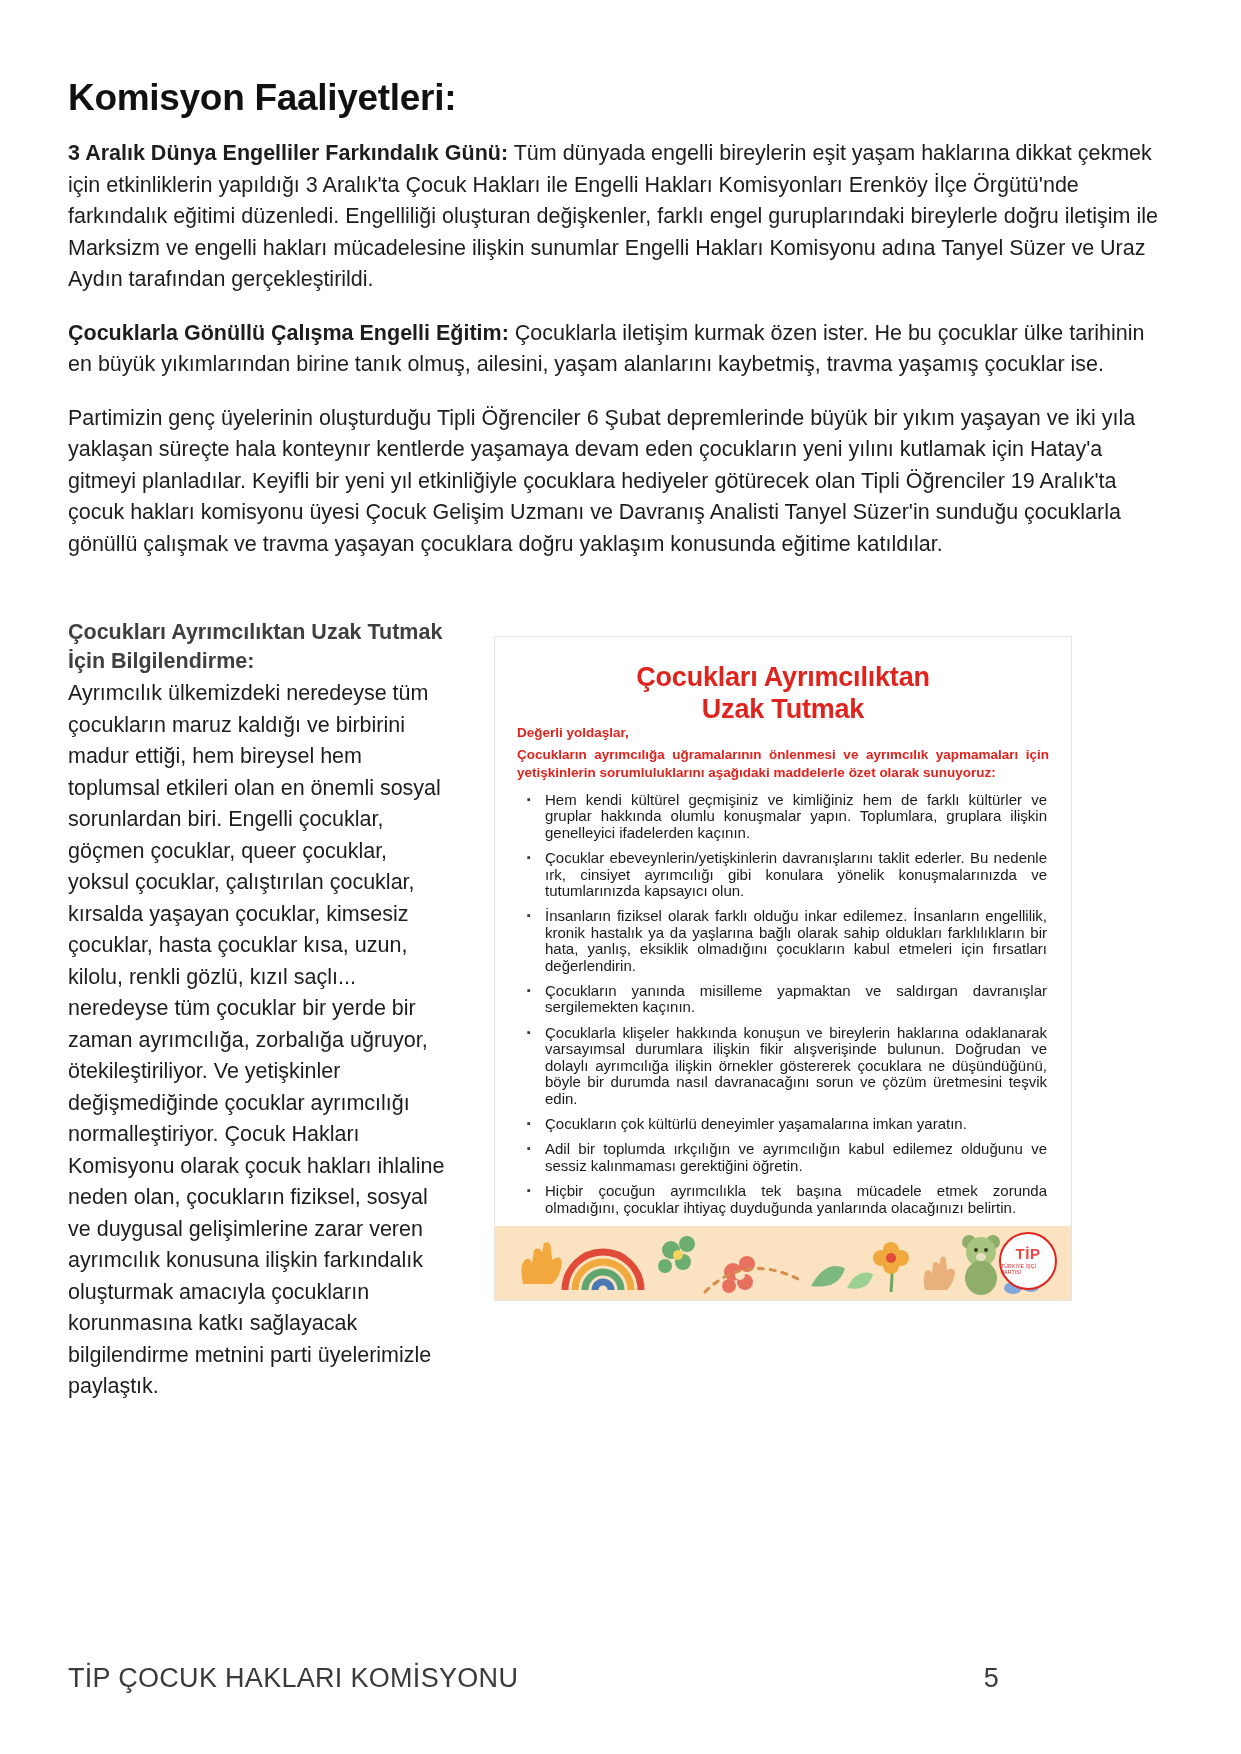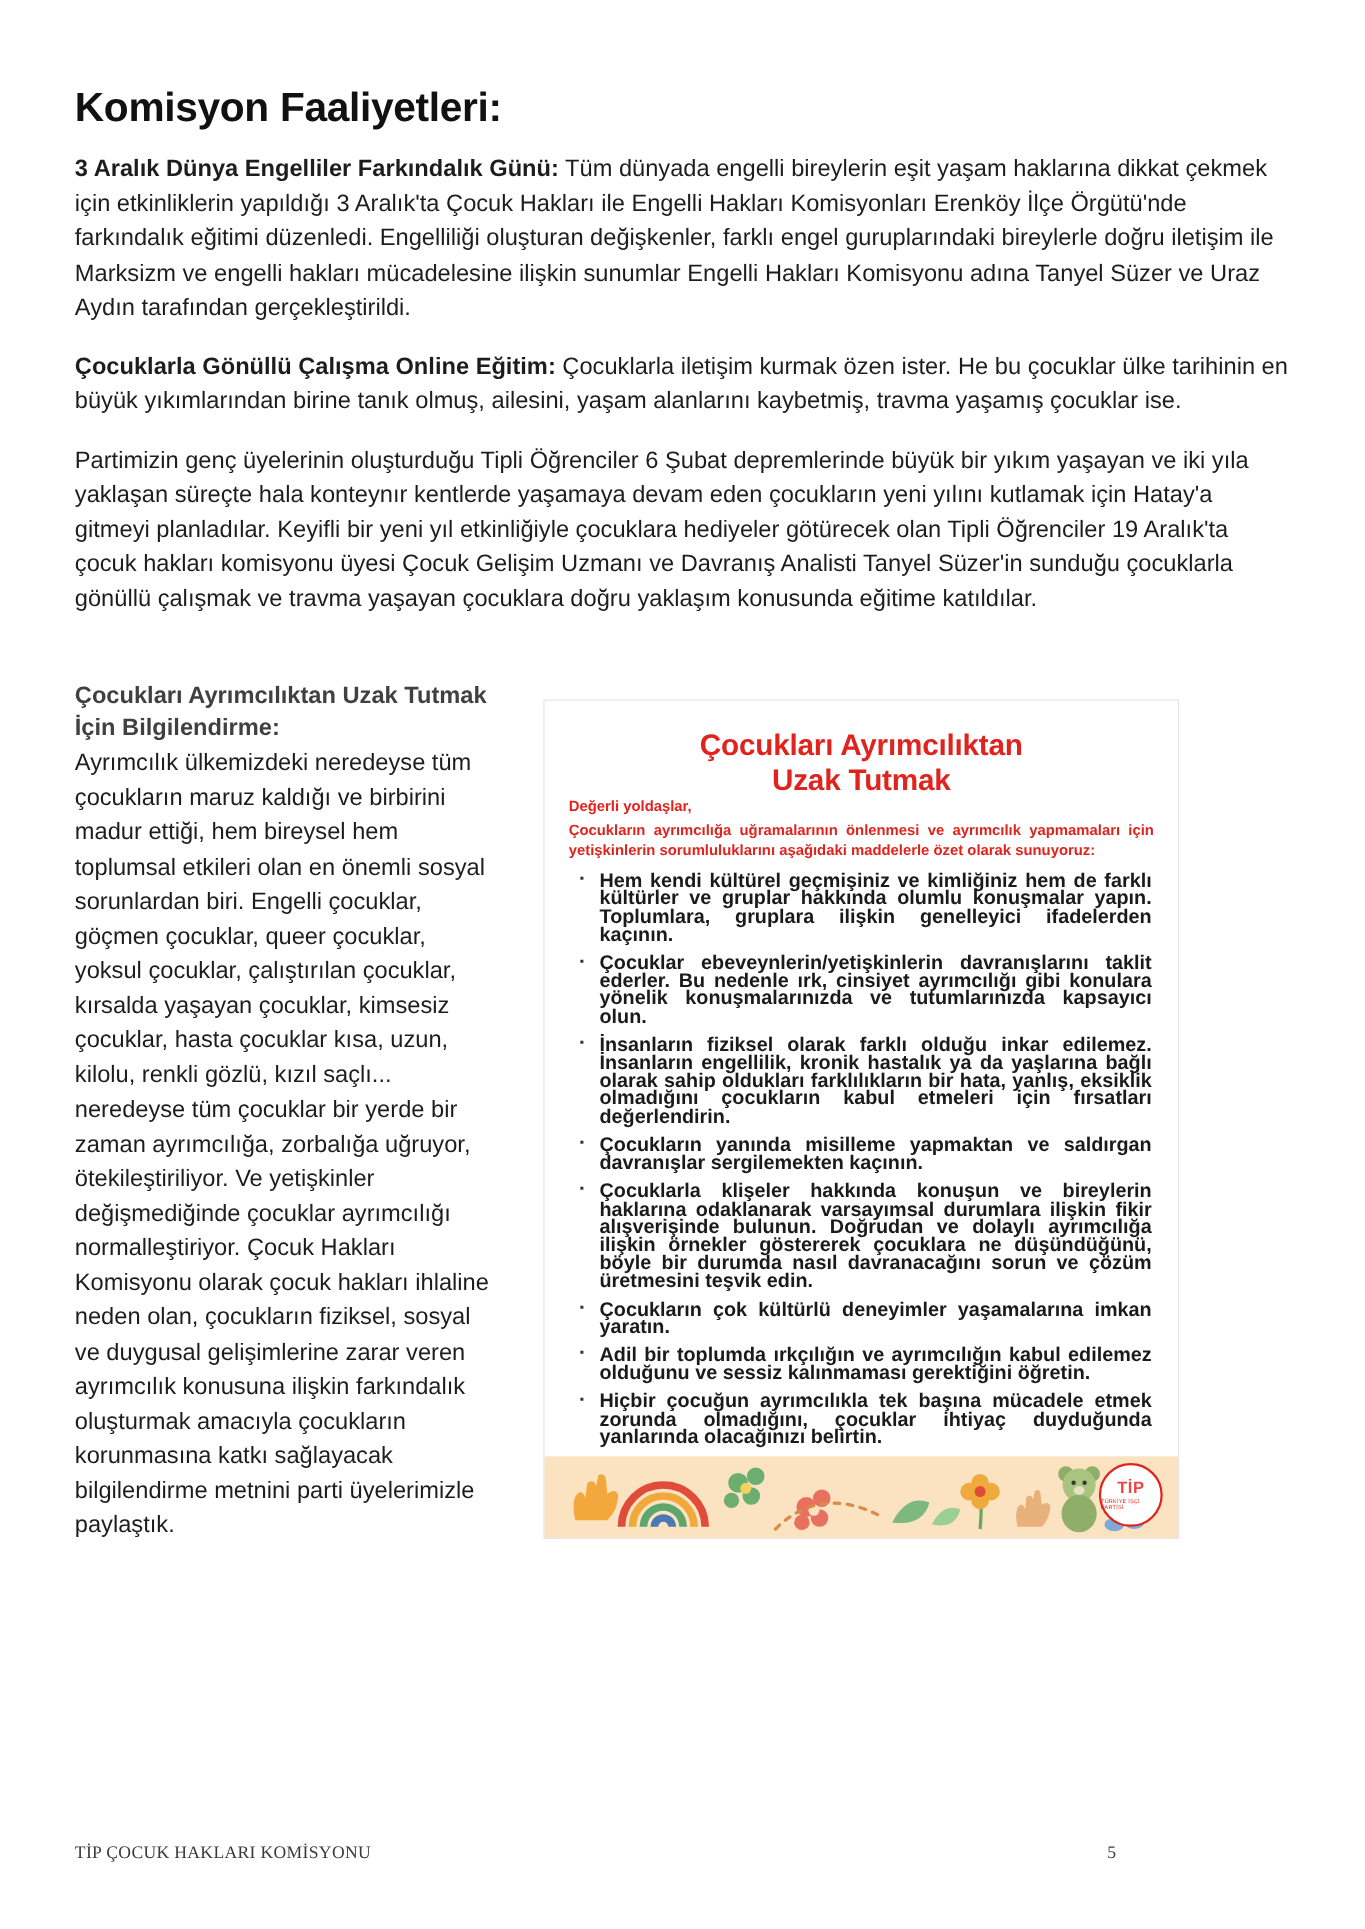--- a/index.html
+++ b/index.html
@@ -117,25 +117,24 @@
   }
   ul.poster-list {
     list-style: none;
     margin: 0;
     padding: 0 2px 0 8px;
   }
   ul.poster-list li {
     position: relative;
     padding-left: 20px;
     margin-bottom: 9px;
-    font-size: 18px;
+    font-size: 15px;
     line-height: 16.4px;
     text-align: justify;
     color: #1a1a1a;
-    font-weight: bold;
   }
   ul.poster-list li::before {
     content: "▪";
     position: absolute;
     left: 2px;
     top: -1px;
     font-size: 11px;
     color: #333;
   }
 
@@ -171,41 +170,40 @@
   .logo-circle .sub {
     color: #e0231d;
     font-size: 5px;
     letter-spacing: 0.2px;
     margin-top: 2px;
   }
 
   .footer {
     position: absolute;
     left: 68px;
-    right: 68px;
+    right: 84px;
     bottom: 60px;
     display: flex;
     justify-content: space-between;
     align-items: baseline;
-    font-size: 16px;
+    font-size: 27px;
     color: #3a3a3a;
     letter-spacing: 0.3px;
-    font-family: Liberation Serif, serif;
   }
 </style>
 </head>
 <body>
 
 <div class="page">
 
   <h1 class="page-title">Komisyon Faaliyetleri:</h1>
 
   <div class="body-col">
     <p class="para"><b>3 Aralık Dünya Engelliler Farkındalık Günü:</b><span> Tüm dünyada engelli bireylerin eşit yaşam haklarına dikkat çekmek için etkinliklerin yapıldığı 3 Aralık'ta Çocuk Hakları ile Engelli Hakları Komisyonları Erenköy İlçe Örgütü'nde farkındalık eğitimi düzenledi. Engelliliği oluşturan değişkenler, farklı engel guruplarındaki bireylerle doğru iletişim ile Marksizm ve engelli hakları mücadelesine ilişkin sunumlar Engelli Hakları Komisyonu adına Tanyel Süzer ve Uraz Aydın tarafından gerçekleştirildi.</span></p>
-    <p class="para"><b>Çocuklarla Gönüllü Çalışma Online Eğitim:</b><span> Çocuklarla iletişim kurmak özen ister. He bu çocuklar ülke tarihinin en büyük yıkımlarından birine tanık olmuş, ailesini, yaşam alanlarını kaybetmiş, travma yaşamış çocuklar ise.</span></p>
+    <p class="para"><b>Çocuklarla Gönüllü Çalışma Engelli Eğitim:</b><span> Çocuklarla iletişim kurmak özen ister. He bu çocuklar ülke tarihinin en büyük yıkımlarından birine tanık olmuş, ailesini, yaşam alanlarını kaybetmiş, travma yaşamış çocuklar ise.</span></p>
     <p class="para"><span>Partimizin genç üyelerinin oluşturduğu Tipli Öğrenciler 6 Şubat depremlerinde büyük bir yıkım yaşayan ve iki yıla yaklaşan süreçte hala konteynır kentlerde yaşamaya devam eden çocukların yeni yılını kutlamak için Hatay'a gitmeyi planladılar. Keyifli bir yeni yıl etkinliğiyle çocuklara hediyeler götürecek olan Tipli Öğrenciler 19 Aralık'ta çocuk hakları komisyonu üyesi Çocuk Gelişim Uzmanı ve Davranış Analisti Tanyel Süzer'in sunduğu çocuklarla gönüllü çalışmak ve travma yaşayan çocuklara doğru yaklaşım konusunda eğitime katıldılar.</span></p>
   </div>
 
   <div class="lower">
 
     <div class="left-col">
       <div class="left-head">Çocukları Ayrımcılıktan Uzak Tutmak İçin Bilgilendirme:</div>
       <div class="left-body">Ayrımcılık ülkemizdeki neredeyse tüm çocukların maruz kaldığı ve birbirini madur ettiği, hem bireysel hem toplumsal etkileri olan en önemli sosyal sorunlardan biri. Engelli çocuklar, göçmen çocuklar, queer çocuklar, yoksul çocuklar, çalıştırılan çocuklar, kırsalda yaşayan çocuklar, kimsesiz çocuklar, hasta çocuklar kısa, uzun, kilolu, renkli gözlü, kızıl saçlı... neredeyse tüm çocuklar bir yerde bir zaman ayrımcılığa, zorbalığa uğruyor, ötekileştiriliyor. Ve yetişkinler değişmediğinde çocuklar ayrımcılığı normalleştiriyor. Çocuk Hakları Komisyonu olarak çocuk hakları ihlaline neden olan, çocukların fiziksel, sosyal ve duygusal gelişimlerine zarar veren ayrımcılık konusuna ilişkin farkındalık oluşturmak amacıyla çocukların korunmasına katkı sağlayacak bilgilendirme metnini parti üyelerimizle paylaştık.</div>
     </div>
 

